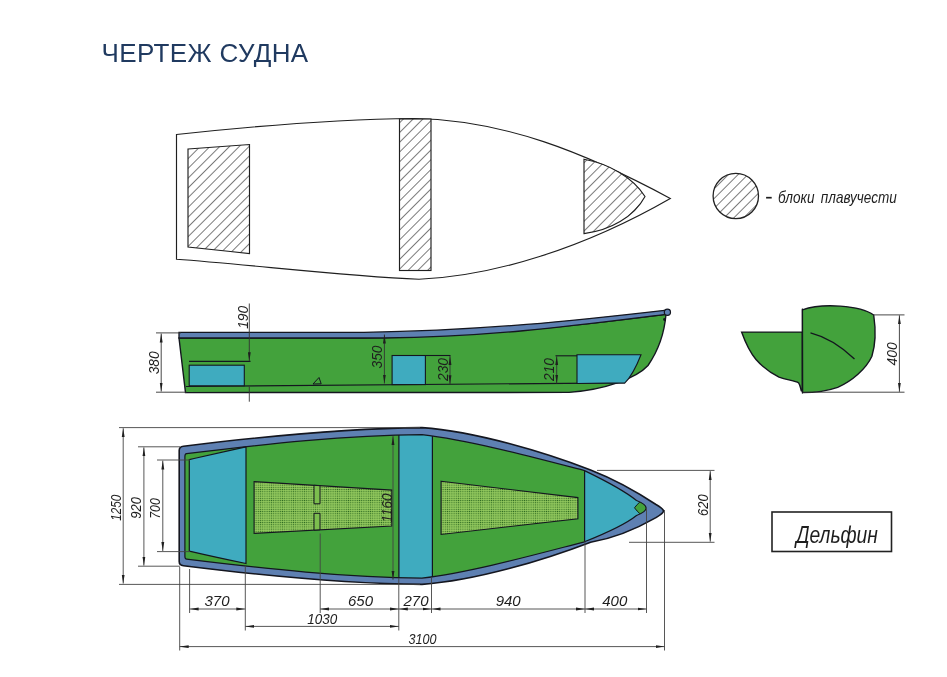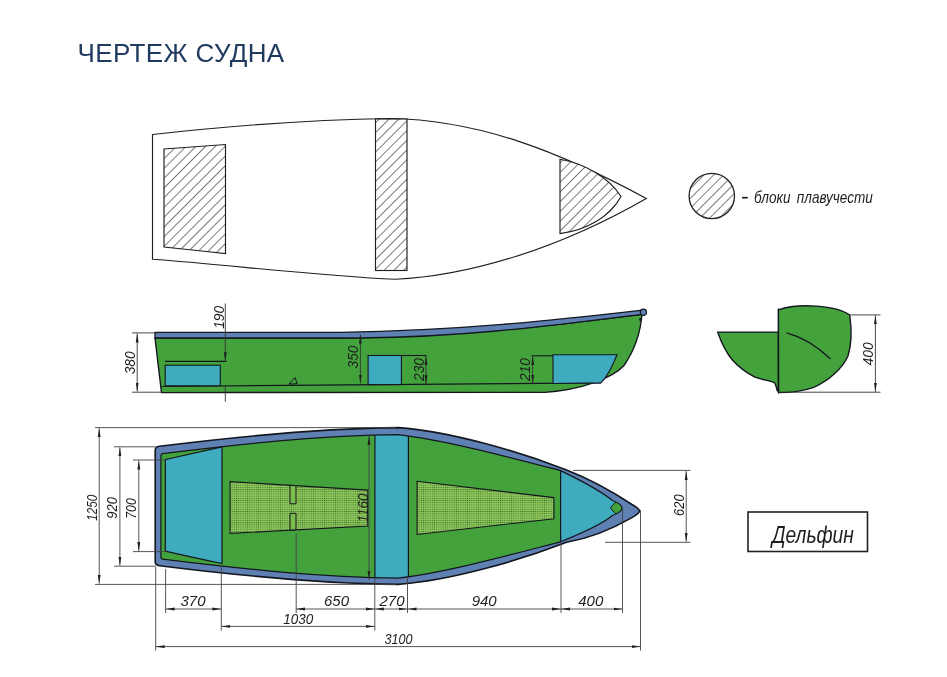--- a/index.html
+++ b/index.html
@@ -1,16 +1,16 @@
 <!DOCTYPE html>
 <html><head>
 <meta charset="utf-8">
 <style>
   html,body{margin:0;padding:0;background:#ffffff;}
-  .wrap{width:768px;height:677px;position:relative;font-family:"Liberation Sans",sans-serif;}
+  .wrap{width:768px;height:677px;position:relative;font-family:"Liberation Sans",sans-serif;margin-left:24px;}
   .dim{font:italic 15px "Liberation Sans",sans-serif;fill:#1e1e1e;}
   .leg{font:italic 17px "Liberation Sans",sans-serif;fill:#1e1e1e;}
   .name{font:italic 23px "Liberation Sans",sans-serif;fill:#1e1e1e;}
 </style>
 </head>
 <body>
 <div class="wrap">
 <svg width="947" height="677" viewBox="0 0 947 677" xmlns="http://www.w3.org/2000/svg">
 <defs>
   <pattern id="hat" width="6.9" height="6.9" patternUnits="userSpaceOnUse" patternTransform="rotate(45)">

